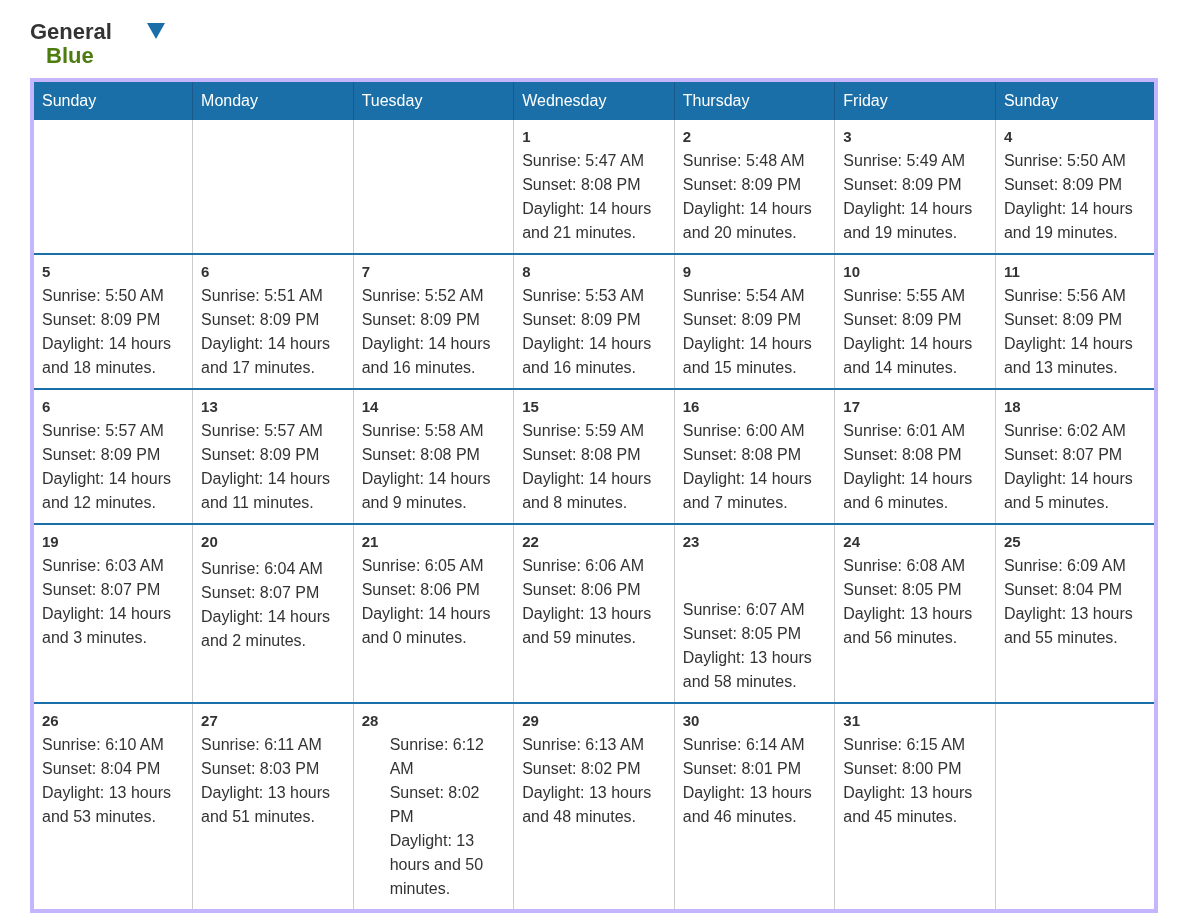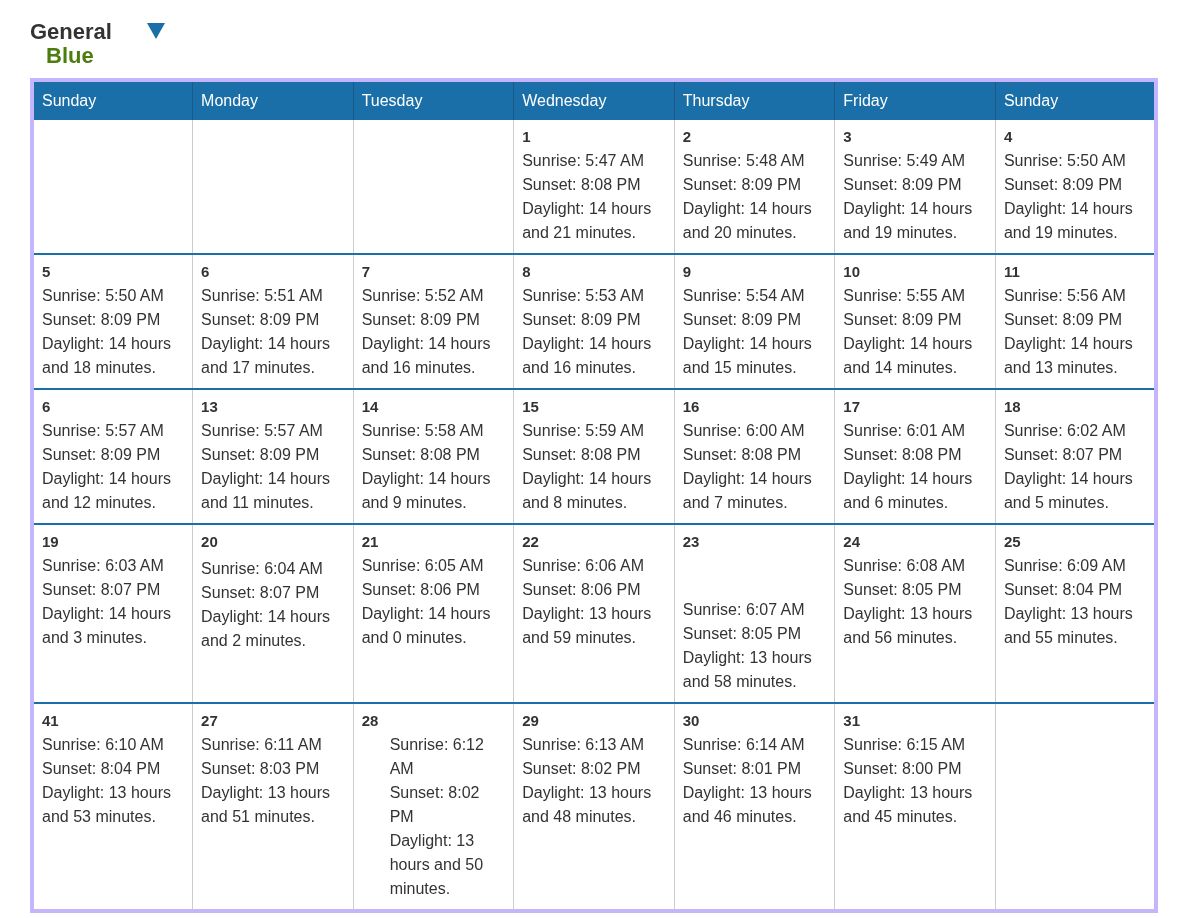--- a/index.html
+++ b/index.html
@@ -266,21 +266,21 @@
         </td>
         <td>
           <span class="day-number">25</span>
           <div class="day-info" style="white-space: pre-line;">Sunrise: 6:09 AM
 Sunset: 8:04 PM
 Daylight: 13 hours and 55 minutes.</div>
         </td>
       </tr>
       <tr>
         <td>
-          <span class="day-number">41</span>
+          <span class="day-number">26</span>
           <div class="day-info" style="white-space: pre-line;">Sunrise: 6:10 AM
 Sunset: 8:04 PM
 Daylight: 13 hours and 53 minutes.</div>
         </td>
         <td>
           <span class="day-number">27</span>
           <div class="day-info" style="white-space: pre-line;">Sunrise: 6:11 AM
 Sunset: 8:03 PM
 Daylight: 13 hours and 51 minutes.</div>
         </td>

